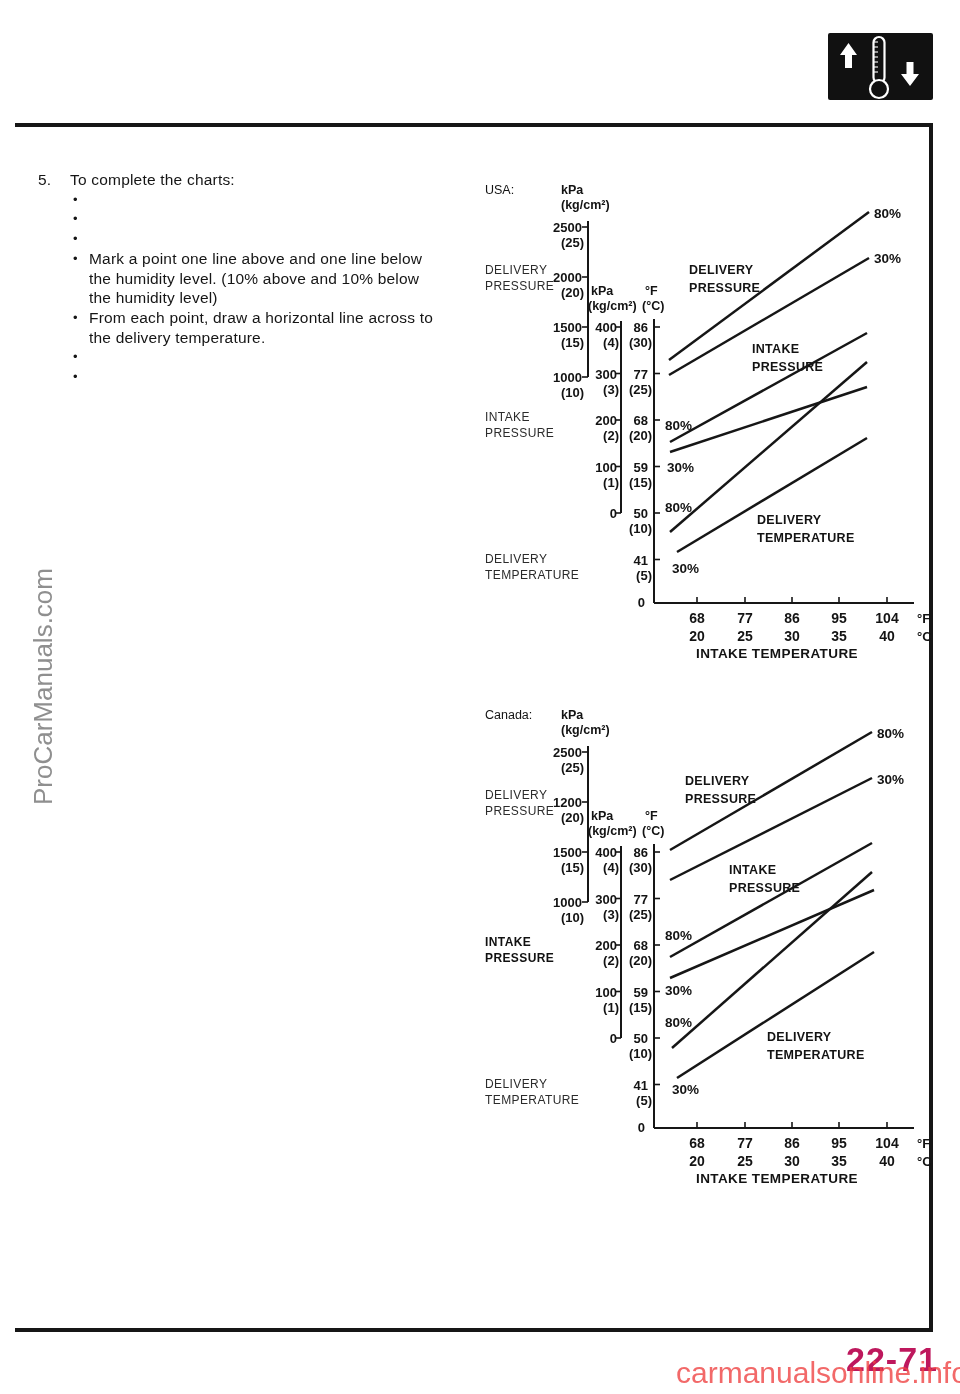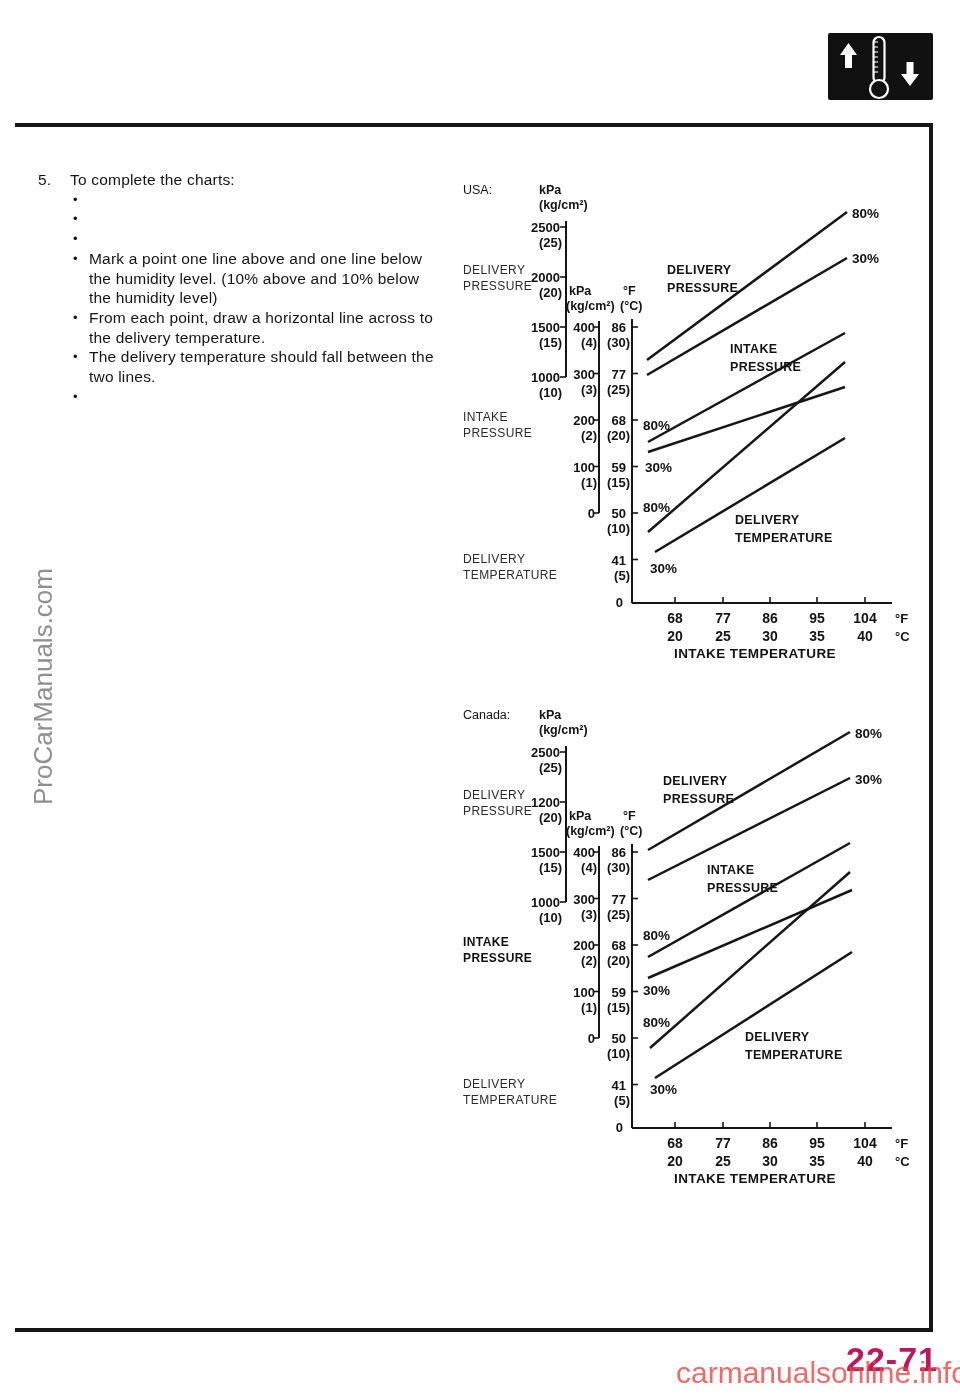--- a/index.html
+++ b/index.html
@@ -13,21 +13,21 @@
   .header-icon{position:absolute;left:828px;top:33px;}
   
   .instructions{position:absolute;left:38px;top:170px;width:420px;font-size:15.5px;line-height:19.7px;letter-spacing:.2px;}
   .item-head{display:flex;}
   .item-head .num{width:32px;flex:0 0 32px;}
   .bullets{margin-top:0;}
   .bullet{display:flex;padding-left:35px;}
   .bullet .dot{flex:0 0 16px;width:16px;font-size:13px;}
   .bullet .btext{flex:1;}
   
-  .chart{position:absolute;left:455px;width:460px;height:495px;}
+  .chart{position:absolute;left:477px;width:460px;height:495px;}
   svg text{fill:#131313;}
   .rg{font-size:12.5px;}
   .uh{font-size:12.5px;font-weight:bold;}
   .nm{font-size:13px;font-weight:bold;}
   .sd{font-size:12px;letter-spacing:.4px;fill:#2b2b2b;}
   .sdb{font-size:12px;letter-spacing:.4px;font-weight:bold;fill:#111;}
   .in{font-size:12.5px;font-weight:bold;letter-spacing:.3px;}
   .pc{font-size:13.5px;font-weight:bold;}
   .xt{font-size:14px;font-weight:bold;}
   .ti{font-size:13.5px;font-weight:bold;letter-spacing:.4px;}
@@ -83,21 +83,20 @@
         <div class="bullet">
           <span class="dot">•</span>
           <span class="btext">Mark a point one line above and one line below<br>the humidity level. (10% above and 10% below<br>the humidity level)</span>
         </div>
         <div class="bullet">
           <span class="dot">•</span>
           <span class="btext">From each point, draw a horizontal line across to<br>the delivery temperature.</span>
         </div>
         <div class="bullet">
           <span class="dot">•</span>
-          <span class="btext">The delivery temperature should fall between the<br>two lines.</span>
         </div>
         <div class="bullet">
           <span class="dot">•</span>
         </div>
       </div>
   </div>
 
   <div id="chart-usa" class="chart" style="top:175px"><svg width="460" height="495" viewBox="0 0 460 495">
         <g stroke="#161616" stroke-width="2">
           <line x1="111" y1="46" x2="111" y2="202"></line>

